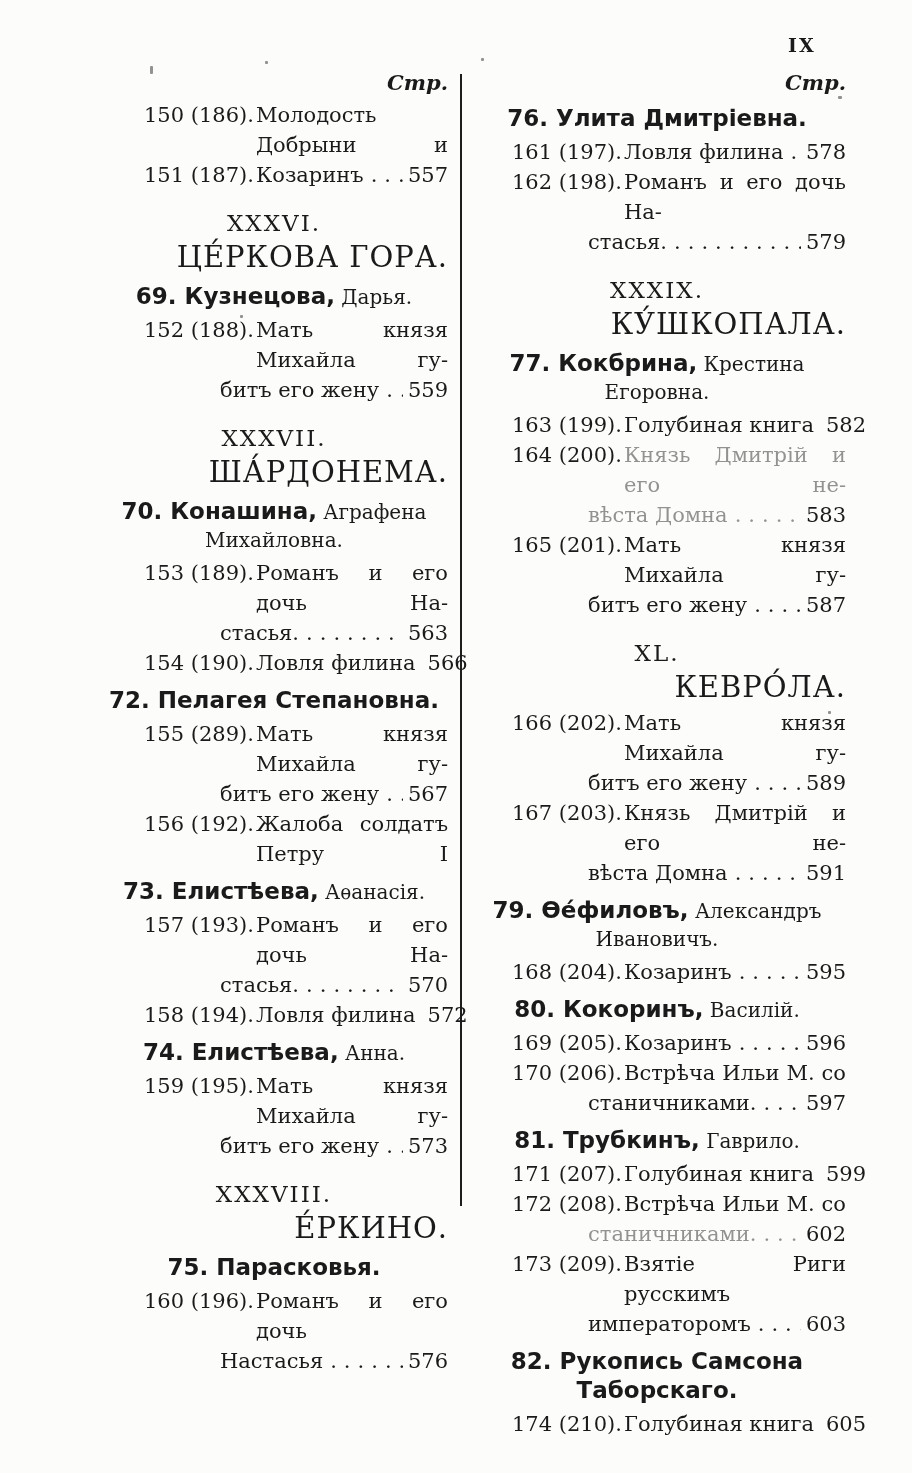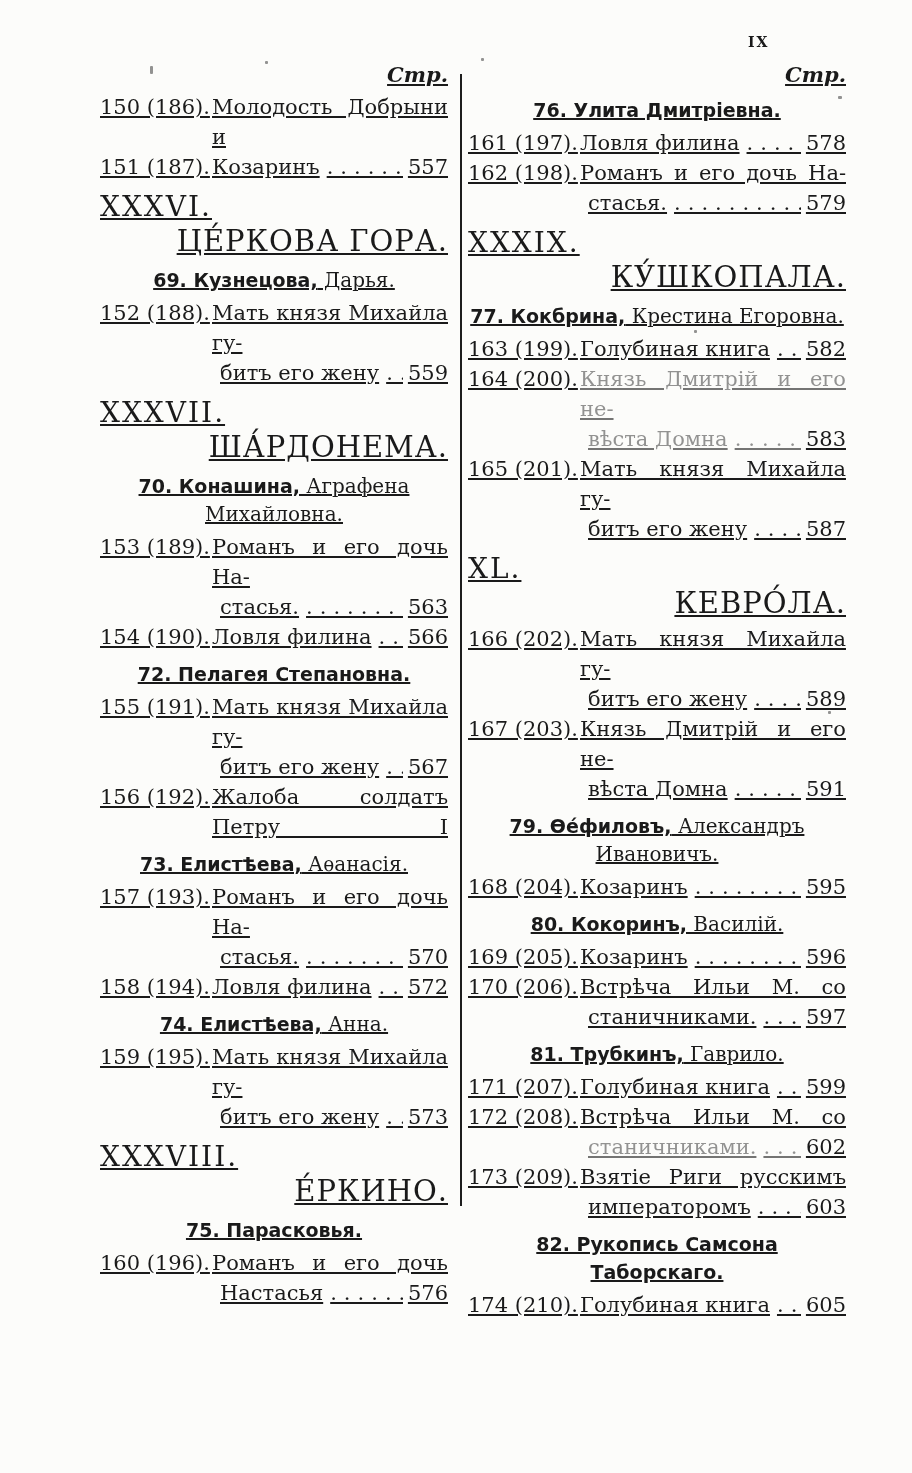--- a/index.html
+++ b/index.html
@@ -5,61 +5,61 @@
   html,body { margin:0; padding:0; }
   body {
     width:912px; height:1473px;
     background:#fcfcfa;
     position:relative;
     overflow:hidden;
     font-family:"DejaVu Serif","Liberation Serif",serif;
     color:#1a1a1a;
   }
   .folio {
-    position:absolute; top:34px; left:748px;
-    font-size:14px; font-weight:bold; letter-spacing:2px;
+    position:absolute; top:34px; left:788px;
+    font-size:19px; font-weight:bold; letter-spacing:2px;
   }
   .divider {
     position:absolute; left:460px; top:74px;
     width:2px; height:1132px; background:#1d1d1d;
   }
-  .col { position:absolute; top:62px;text-decoration:underline; }
+  .col { position:absolute; top:70px; }
   #col-left  { left:100px; width:348px; }
   #col-right { left:468px; width:378px; }
   .col-header {
     text-align:right; font-style:italic; font-weight:bold;
     font-size:21px; line-height:26px; margin-bottom:4px;
   }
   
   .entry { margin:0; }
   .eline { display:flex; align-items:baseline; font-size:21px; line-height:30px; }
-  .pre   { flex:none; width:112px; white-space:pre; font-weight:500; }
+  .pre   { flex:none; width:112px; white-space:pre; font-weight:500;margin-left:44px; }
   .ind   { flex:none; width:120px; }
   .etext { flex:none; white-space:pre; }
   .fill  { flex:1; text-align:justify; text-align-last:justify; white-space:normal; }
   .dots  { flex:1; overflow:hidden; white-space:nowrap; letter-spacing:7px; padding-left:7px; }
   .gap   { flex:1; }
   .page  { flex:none; padding-left:5px; }
   .faded { color:#4d4d4d; opacity:.6; }
   
   .roman {
-    text-align:left; font-size:28px; line-height:30px;
-    letter-spacing:2px; margin:10px 0 2px;
+    text-align:center; font-size:23px; line-height:30px;
+    letter-spacing:2px; margin:18px 0 2px;
   }
   .place {
     text-align:right; font-size:29px; line-height:34px;
     letter-spacing:1px; margin:0 0 4px; font-weight:500;
   }
   .perf {
     text-align:center; font-size:20px; line-height:28px;
     margin:8px 0 4px;
   }
   .perf .b {
     font-family:"DejaVu Sans","Liberation Sans",sans-serif;
-    font-weight:700; font-size:19px;
+    font-weight:700; font-size:23px;
   }
   .speck { position:absolute; background:#3a3a3a; opacity:.55; border-radius:1px; }
 </style>
 </head>
 <body>
 
 <div class="folio">IX</div>
 <div class="divider"></div>
 
 <div class="col" id="col-left">
@@ -113,21 +113,21 @@
         <div class="eline">
           <span class="pre">154 (190).</span>
           <span class="etext">Ловля филина</span>
           <span class="dots">........................................</span>
           <span class="page">566</span>
         </div>
       </div>
       <div class="perf"><span class="b">72. Пелагея Степановна.</span></div>
       <div class="entry">
         <div class="eline">
-          <span class="pre">155 (191).</span>
+          <span class="pre">155 (289).</span>
           <span class="fill">Мать князя Михайла гу-</span>
         </div>
         <div class="eline">
           <span class="ind"></span>
           <span class="etext">битъ его жену</span>
           <span class="dots">........................................</span>
           <span class="page">567</span>
         </div>
       </div>
       <div class="entry">

